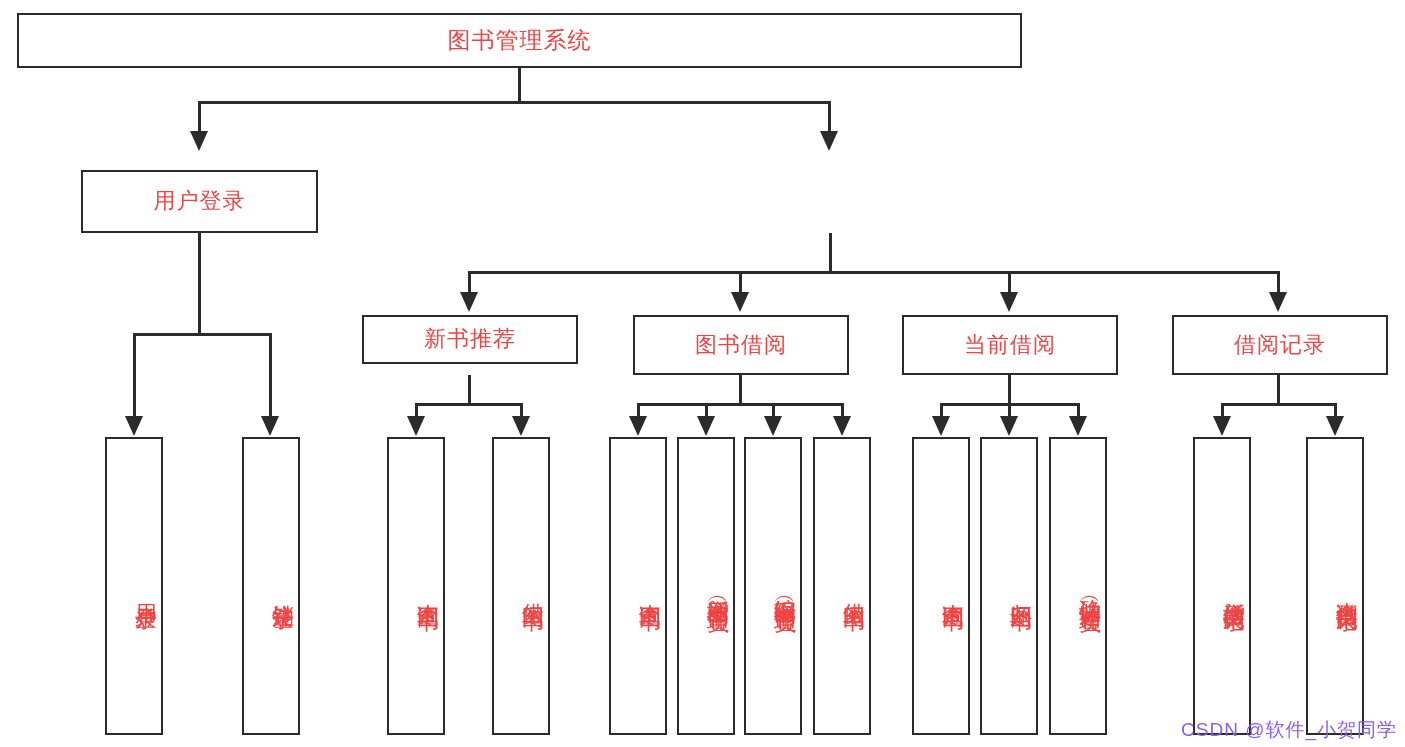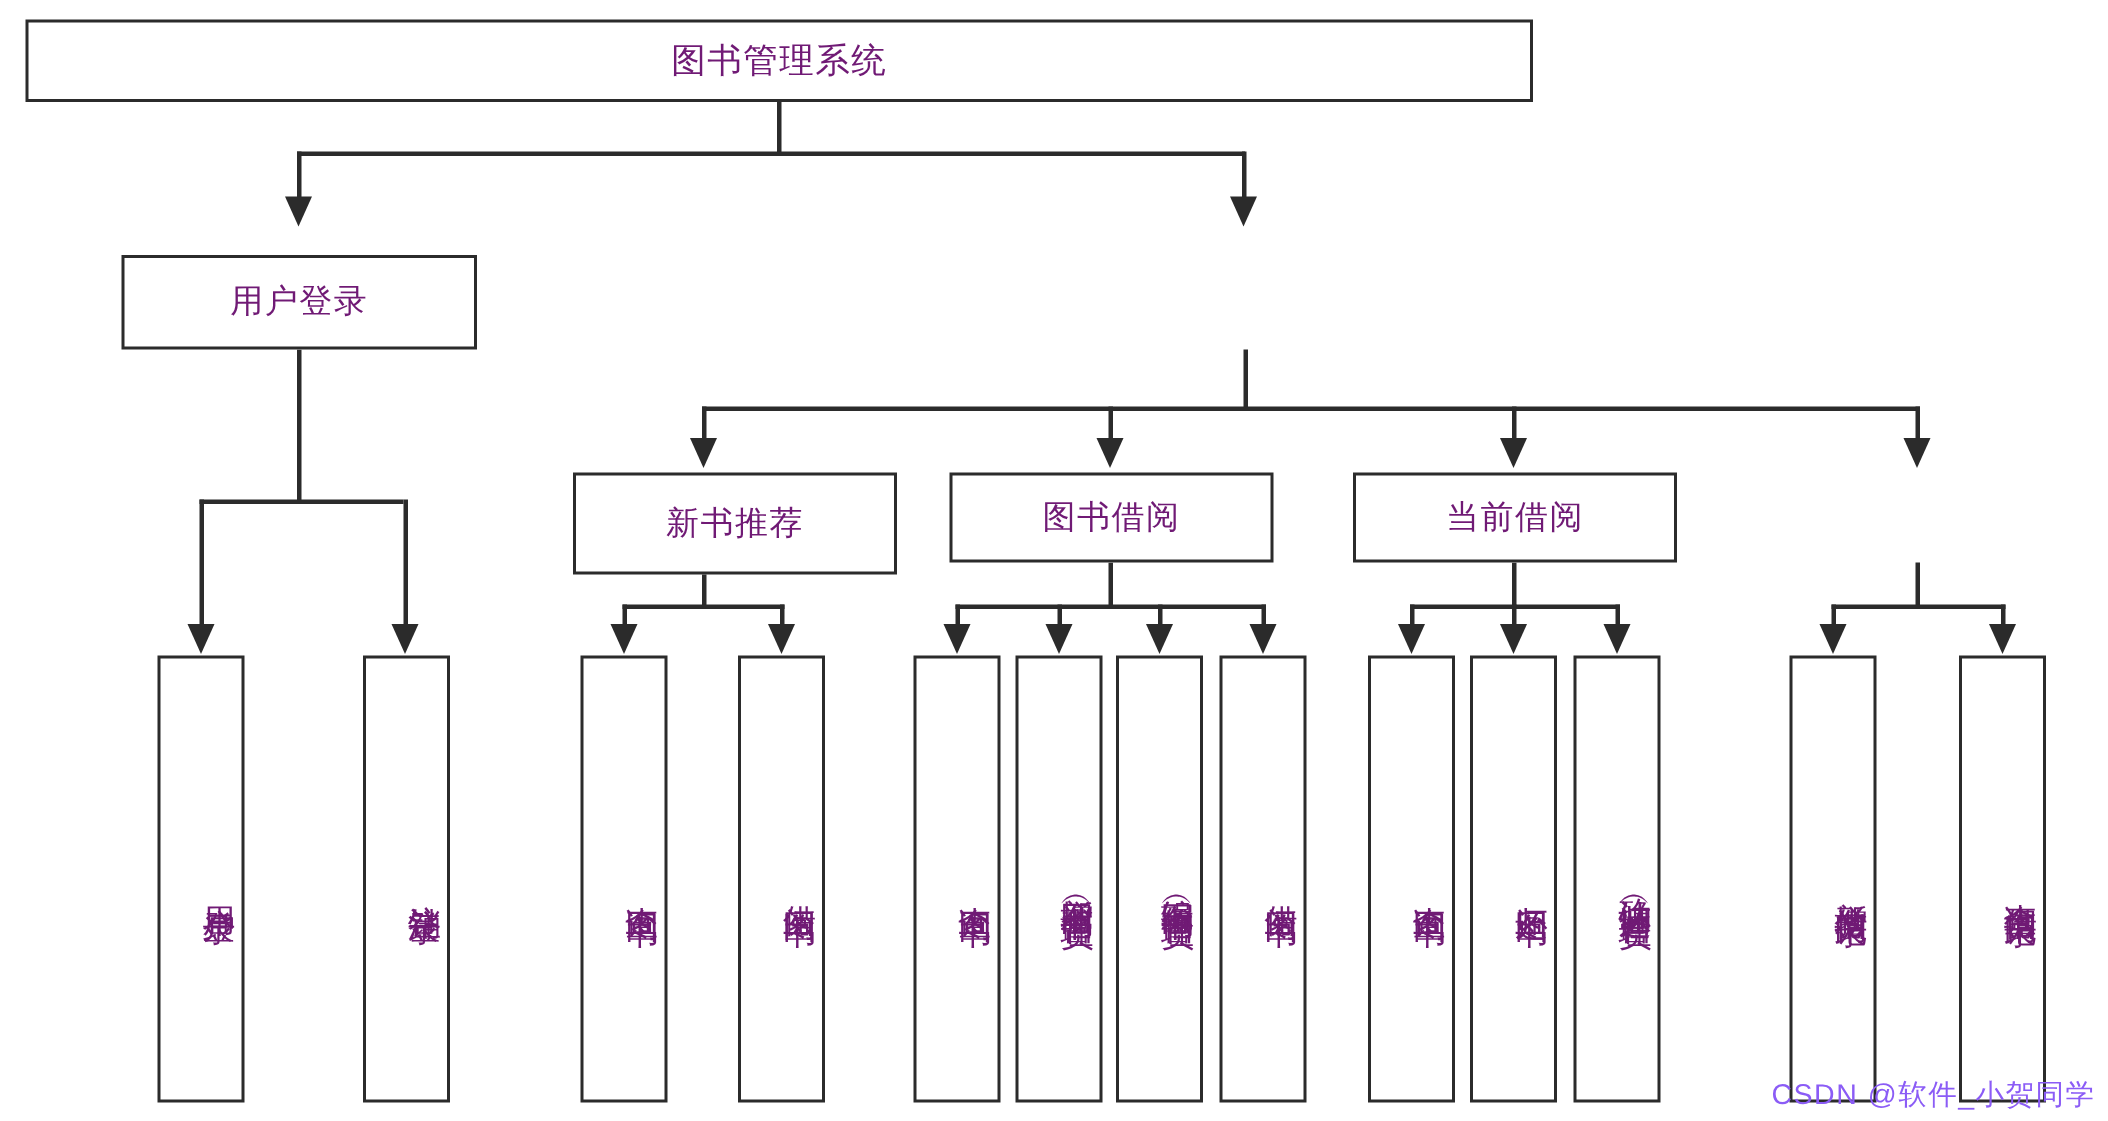--- a/index.html
+++ b/index.html
@@ -7,21 +7,21 @@
   #canvas{position:relative;width:1405px;height:747px;background:#ffffff;overflow:hidden;}
 
   .node{
     position:absolute;
     box-sizing:border-box;
     border:2.5px solid #2b2b2b;
     background:#ffffff;
     display:flex;
     align-items:center;
     justify-content:center;
-    color:#701a75;
+    color:#ef4444;
     z-index:3;
   }
   .node.h{
     font-size:22px;
     letter-spacing:1px;
     line-height:1.1;
   }
   .node.root{font-size:23px;}
   .node.v{
     font-size:22px;
@@ -97,28 +97,31 @@
   <div class="ln h" style="left:468px;top:271px;width:812px;height:3px;"></div>
   <div class="ln v" style="left:468px;top:271px;width:3px;height:22px;"></div>
   <div class="arrow" style="left:460px;top:292px;"></div>
   <div class="ln v" style="left:739px;top:271px;width:3px;height:22px;"></div>
   <div class="arrow" style="left:731px;top:292px;"></div>
   <div class="ln v" style="left:1008px;top:271px;width:3px;height:22px;"></div>
   <div class="arrow" style="left:1000px;top:292px;"></div>
   <div class="ln v" style="left:1277px;top:271px;width:3px;height:22px;"></div>
   <div class="arrow" style="left:1269px;top:292px;"></div>
 
-  <div class="node h" style="left:382px;top:315px;width:216px;height:68px;font-family:Liberation Serif, serif;">
+  <div class="node h" style="left:362px;top:315px;width:216px;height:49px;font-family:Liberation Serif, serif;">
     <span>新书推荐</span>
   </div>
   <div class="node h" style="left:633px;top:315px;width:216px;height:60px;">
     <span>图书借阅</span>
   </div>
   <div class="node h" style="left:902px;top:315px;width:216px;height:60px;">
     <span>当前借阅</span>
+  </div>
+  <div class="node h" style="left:1172px;top:315px;width:216px;height:60px;">
+    <span>借阅记录</span>
   </div>
 
   <div class="ln v" style="left:468px;top:375px;width:3px;height:30px;"></div>
   <div class="ln h" style="left:415px;top:403px;width:108px;height:3px;"></div>
   <div class="ln v" style="left:415px;top:403px;width:3px;height:15px;"></div>
   <div class="arrow" style="left:407px;top:416px;"></div>
   <div class="ln v" style="left:520px;top:403px;width:3px;height:15px;"></div>
   <div class="arrow" style="left:512px;top:416px;"></div>
 
   <div class="ln v" style="left:739px;top:375px;width:3px;height:30px;"></div>

